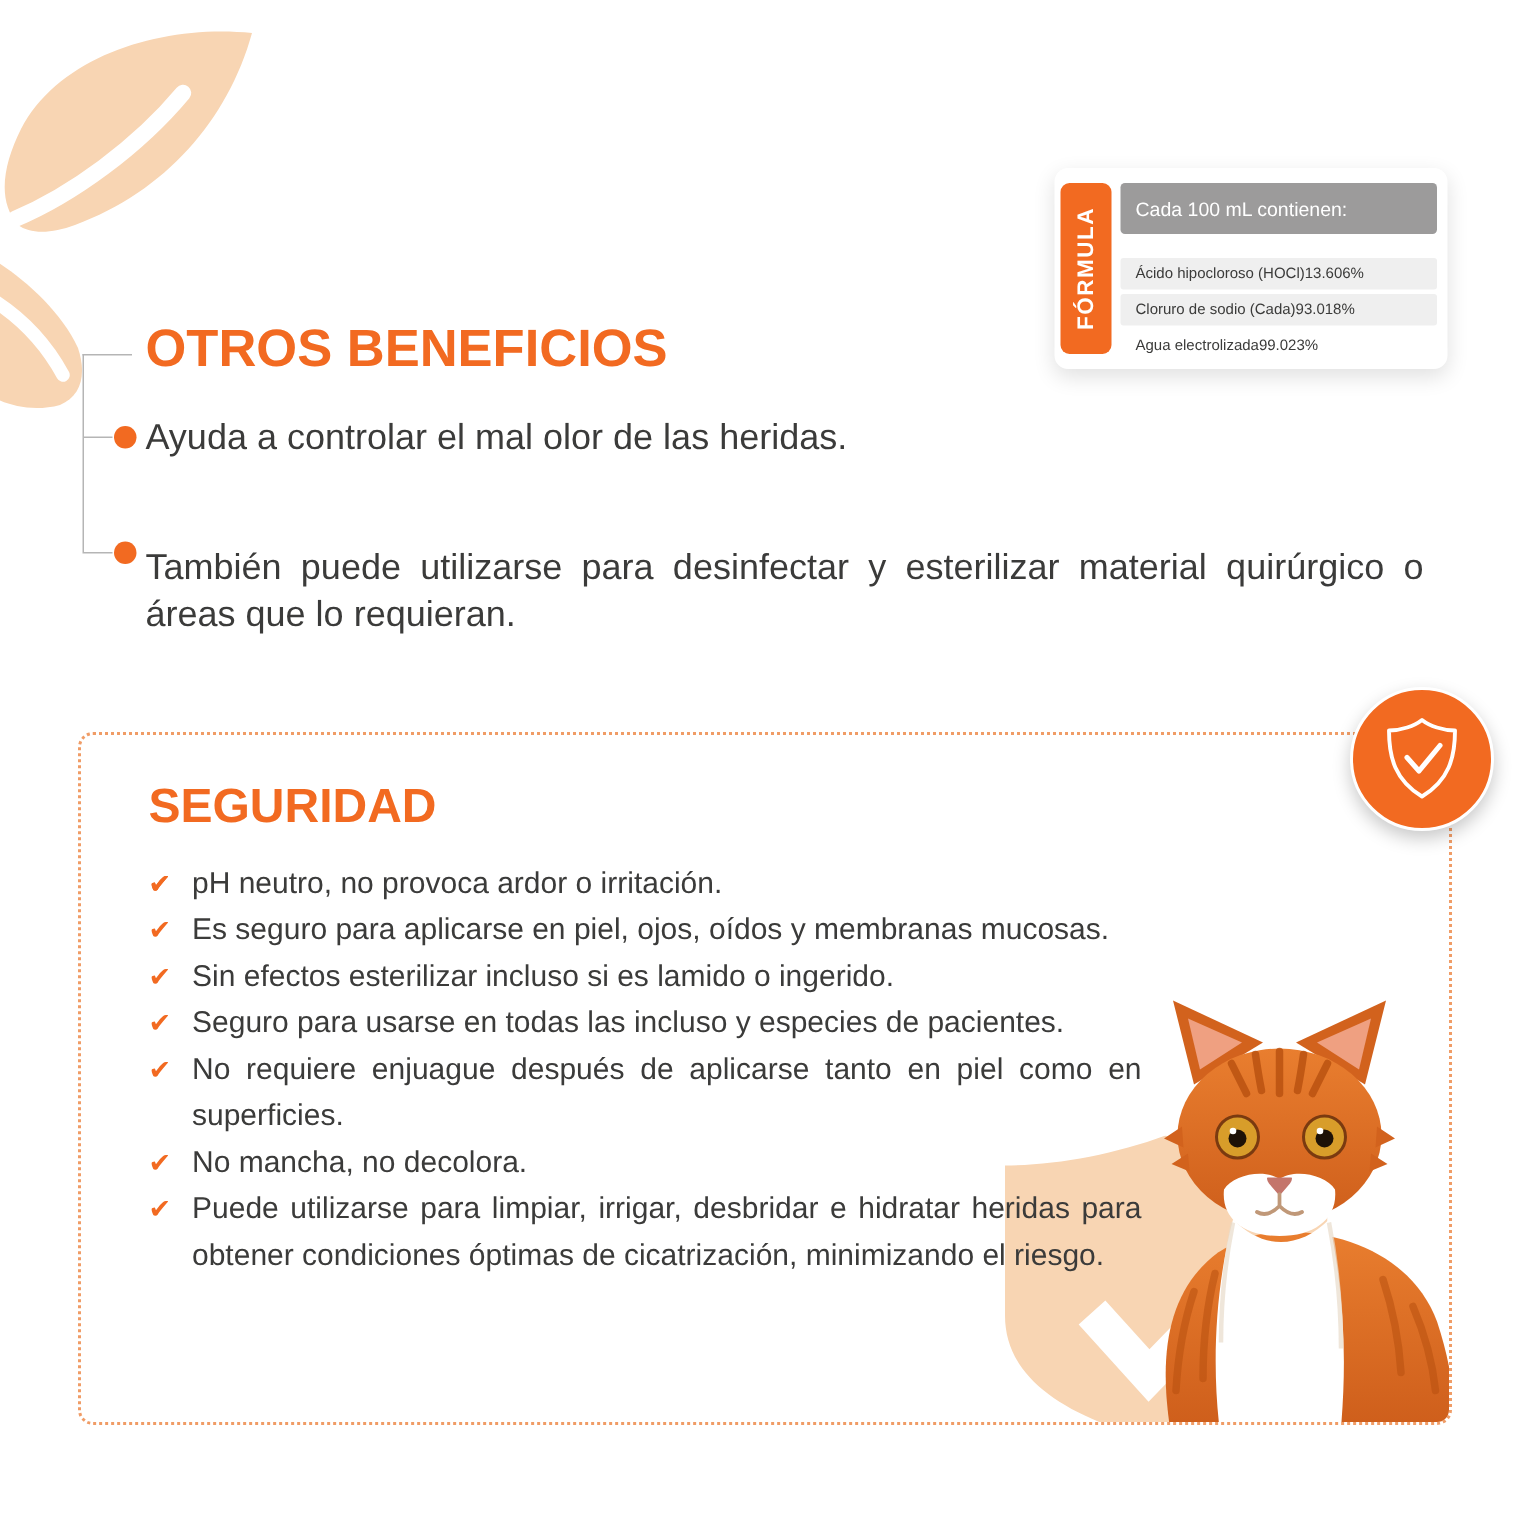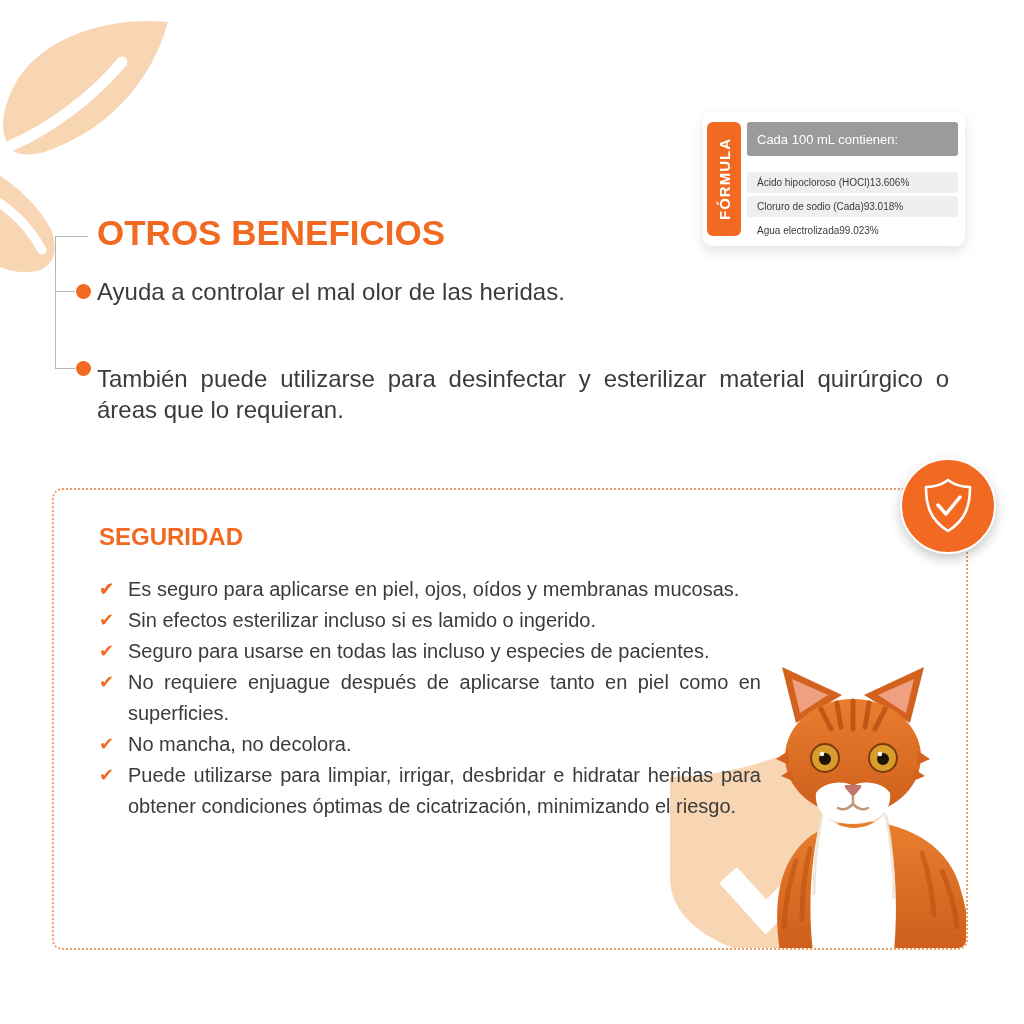--- a/index.html
+++ b/index.html
@@ -44,21 +44,21 @@
   .benefit-para{width:852px;text-align:justify;}
   
   .safety-card{
     position:absolute;left:52px;top:488px;width:916px;height:462px;
     border:2px dotted #F09C66;border-radius:10px;background:#ffffff;box-sizing:border-box;
   }
   .safety-clip{
     position:absolute;left:0;top:0;right:0;bottom:0;border-radius:8px;overflow:hidden;
   }
   .safety-title{
-    position:absolute;left:45px;top:30px;font-size:24px;line-height:34px;
+    position:absolute;left:45px;top:30px;font-size:32px;line-height:34px;
     font-weight:bold;color:#F26A21;
   }
   .safety-list{
     position:absolute;left:45px;top:84px;width:662px;margin:0;padding:0;list-style:none;
     font-size:20px;line-height:31px;color:#3B3B3A;text-align:justify;
   }
   .safety-list li{position:relative;padding-left:29px;}
   .check{
     position:absolute;left:0;top:0;color:#F26A21;font-size:18px;line-height:31px;
   }
@@ -175,21 +175,21 @@
 
         <path d="M93,120 L109,120 Q110,121 108,124 L102,131 Q101,133 100,131 L94,124 Q92,121 93,120 Z" fill="#C4756B"></path>
         <path d="M101,131 L101,139 M101,139 Q93,147 86,143 M101,139 Q109,147 116,143" stroke="#C09878" stroke-width="2.5" fill="none" stroke-linecap="round"></path>
       </svg>
     </div>
 
     <div class="safety-title">SEGURIDAD</div>
 
     <ul class="safety-list">
       <li><span class="check">✔</span></li>
-      <li><span class="check">✔</span></li>
+      <li><span class="check">✔</span><span>pH neutro, no provoca ardor o irritación.</span></li>
       <li><span class="check">✔</span><span>Es seguro para aplicarse en piel, ojos, oídos y membranas mucosas.</span></li>
       <li><span class="check">✔</span><span>Sin efectos esterilizar incluso si es lamido o ingerido.</span></li>
       <li><span class="check">✔</span><span>Seguro para usarse en todas las incluso y especies de pacientes.</span></li>
       <li><span class="check">✔</span><span>No requiere enjuague después de aplicarse tanto en piel como en superficies.</span></li>
       <li><span class="check">✔</span><span>No mancha, no decolora.</span></li>
       <li><span class="check">✔</span><span>Puede utilizarse para limpiar, irrigar, desbridar e hidratar heridas para obtener condiciones óptimas de cicatrización, minimizando el riesgo.</span></li>
     </ul>
 
     <div class="shield-badge">
       <svg width="52" height="58" viewBox="0 0 52 58" aria-hidden="true">

